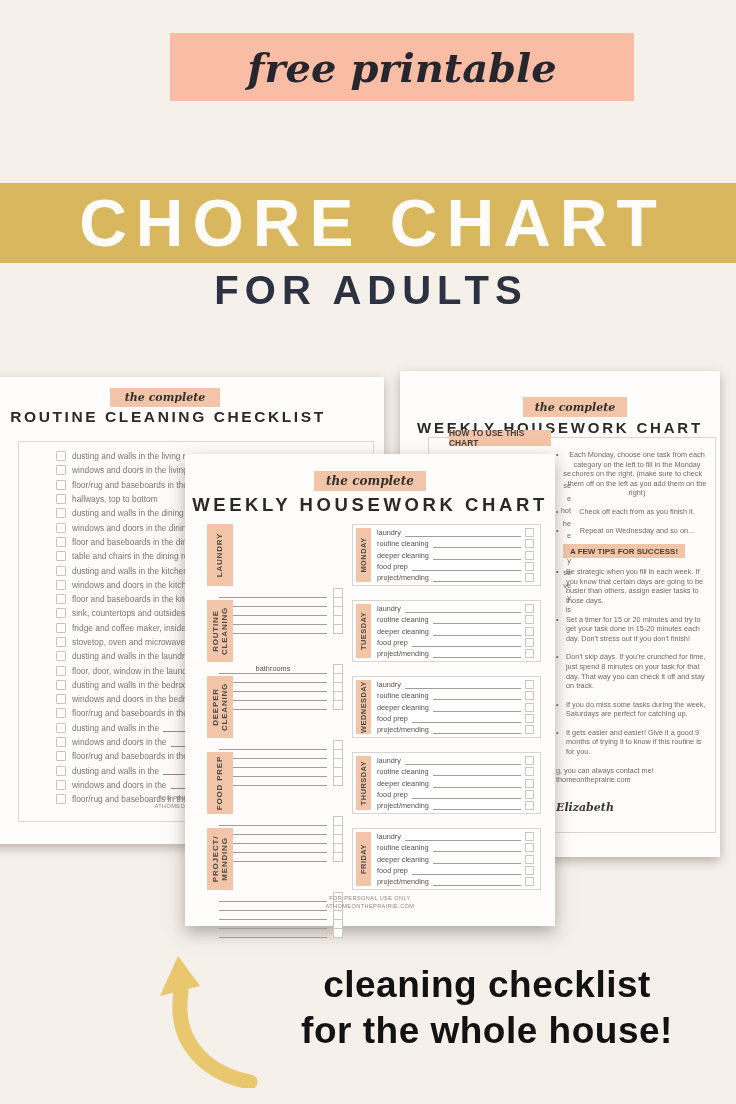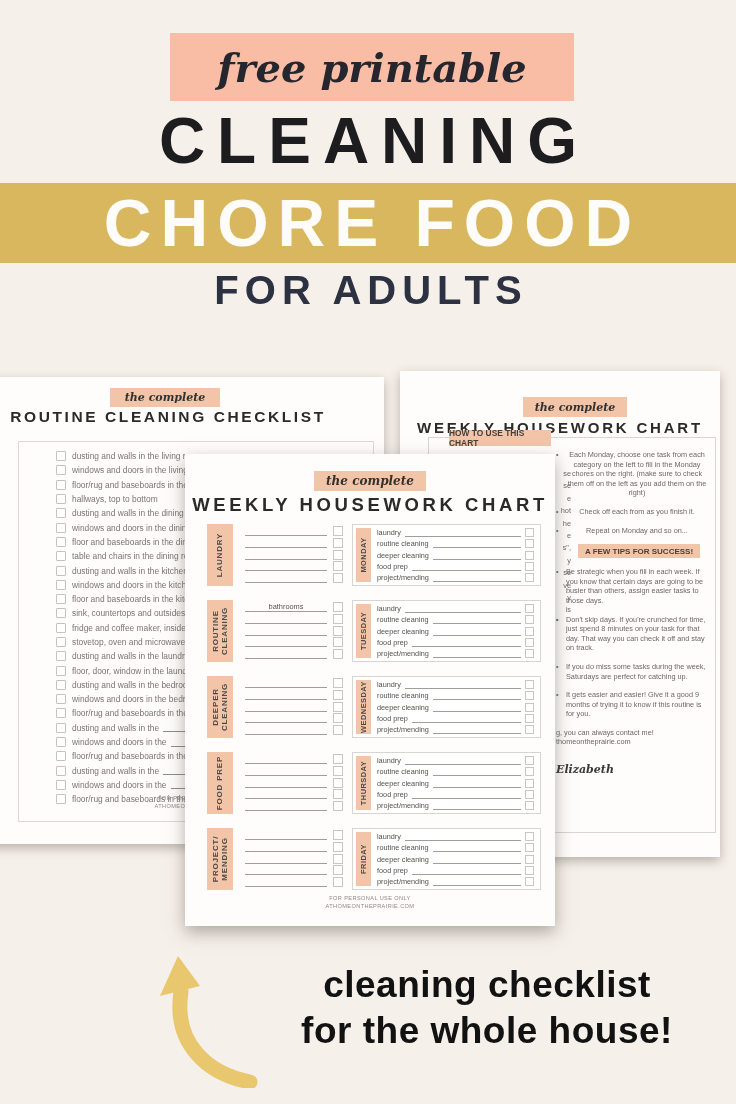--- a/index.html
+++ b/index.html
@@ -1,20 +1,20 @@
 <!DOCTYPE html>
 <html style="--background: #f6f0ea; --pink: #f9bca4; --gold: #d8b75f; --peach: #f2c5a9; --arrow: #e8c76e; --ink: #1d1d1f; --navy: #2d3242; --paper: #fffdfb;"><head>
 <meta charset="utf-8">
 <style>
   html,body{margin:0;padding:0;background:#e9e4de;}
   .canvas{position:relative;width:736px;height:1104px;overflow:hidden;
     background:var(--background,#f6f0ea);font-family:"Liberation Sans",sans-serif;}
 
   
-  .pink-banner{position:absolute;left:170px;top:33px;width:404px;height:68px;
+  .pink-banner{position:absolute;left:170px;top:33px;width:464px;height:68px;
     background:var(--pink,#f9bca4);display:flex;align-items:center;justify-content:center;}
   .script{font-family:"DejaVu Serif",serif;font-style:italic;font-weight:bold;color:#26262e;}
   .pink-banner .script{font-size:40px;}
   .main-title{position:absolute;left:0;top:104px;width:736px;text-align:center;
     font-size:64px;font-weight:800;letter-spacing:12px;text-indent:12px;color:var(--ink,#1d1d1f);}
   .gold-band{position:absolute;left:0;top:183px;width:736px;height:80px;
     background:var(--gold,#d8b75f);display:flex;align-items:center;justify-content:center;}
   .gold-band .t{font-size:66px;font-weight:800;letter-spacing:9px;text-indent:9px;color:#fdfcf8;}
   .subtitle{position:absolute;left:0;top:268px;width:736px;text-align:center;
     font-size:40px;font-weight:800;letter-spacing:6px;text-indent:6px;color:var(--navy,#2d3242);}
@@ -39,21 +39,21 @@
   .r-footer{position:absolute;left:35px;top:352px;width:290px;text-align:center;
     font-size:5.6px;line-height:8px;letter-spacing:.4px;color:#8b8784;}
 
   
   #weekly-page{left:185px;top:454px;width:370px;height:472px;z-index:5;
     box-shadow:0 6px 16px rgba(100,92,84,.5);}
   #weekly-page .badge{left:129px;top:17px;width:112px;height:20px;font-size:12px;}
   #weekly-page .paper-title{top:40px;font-size:18.5px;letter-spacing:3.6px;}
   .w-body{position:absolute;left:0;top:70px;width:370px;}
   .cat-col{position:absolute;left:22px;top:0;width:136px;display:flex;flex-direction:column;gap:14px;}
-  .cat-block{height:62px;display:flex;}
+  .cat-block{height:62px;display:flex;flex-direction:column;}
   .cat-label{position:relative;width:26px;height:62px;background:var(--peach,#f2c5a9);flex:0 0 auto;}
   .rot{position:absolute;left:50%;top:50%;transform:translate(-50%,-50%) rotate(-90deg);
     width:60px;text-align:center;font-size:8px;font-weight:700;letter-spacing:.8px;
     line-height:1.15;color:#4e4a46;}
   .cat-lines{flex:1;display:flex;flex-direction:column;justify-content:space-between;
     padding:3px 0 3px 12px;}
   .cat-line{display:flex;align-items:flex-end;height:9px;}
   .cat-fill{flex:1;border-bottom:1px solid #a19d99;font-size:7.4px;line-height:8px;
     text-align:center;color:#56524e;margin-right:6px;}
   .chk2{width:8px;height:8px;border:1px solid #c9c5c1;background:#fff;flex:0 0 auto;}
@@ -78,41 +78,40 @@
     border:1px solid #d9d5d1;box-sizing:border-box;}
   .peach-header{background:var(--peach,#f2c5a9);font-weight:700;color:#463f3a;
     display:flex;align-items:center;justify-content:center;}
   .howto-header{position:absolute;left:20px;top:-8px;width:102px;height:16px;font-size:8.4px;}
   .frag-col{position:absolute;left:8px;top:30px;width:134px;text-align:right;}
   .frag{font-size:7.4px;line-height:12.4px;color:#6e6a68;}
   .i-right{position:absolute;left:127px;top:12px;width:152px;}
   .bullet{position:relative;padding-left:10px;margin-bottom:9px;font-size:7.3px;line-height:9.6px;color:#6b6764;}
   .bullet .dot{position:absolute;left:0;top:0;}
   .bullet.center-b .btext{display:block;text-align:center;}
-  .tips-header{width:122px;height:14px;font-size:8px;margin:4px 0 9px 22px;}
+  .tips-header{width:122px;height:14px;font-size:8px;margin:4px 0 9px 7px;}
   .contact{margin-top:4px;font-size:7.3px;line-height:9.6px;color:#6b6764;}
   .signature{font-family:"DejaVu Serif",serif;font-style:italic;font-weight:bold;
     font-size:11px;color:#3a3835;margin-top:16px;}
 
   
   .arrow-wrap{position:absolute;left:148px;top:950px;width:120px;height:138px;}
   .callout{position:absolute;left:252px;top:962px;width:470px;text-align:center;
     font-weight:800;font-size:37px;line-height:1.24;color:#121212;letter-spacing:.5px;}
 </style>
 </head>
 <body>
 
 <div class="canvas">
 
   <div class="pink-banner">
     <span class="script">free printable</span>
   </div>
-  <div class="main-title">CLEANING</div>
   <div class="gold-band">
-    <span class="t">CHORE FOOD</span>
+    <span class="t">CHORE CHART</span>
   </div>
   <div class="subtitle">FOR ADULTS</div>
 
   <section id="routine-page" class="paper">
     <div class="badge">
       <span class="script">the complete</span>
     </div>
     <h2 class="paper-title">ROUTINE CLEANING CHECKLIST</h2>
     <div class="r-box">
       <div id="routine-list">
@@ -275,31 +274,32 @@
             <div class="bullet center-b">
     <span class="dot">•</span>
     <span class="btext">Each Monday, choose one task from each category on the left to fill in the Monday chores on the right. (make sure to check them off on the left as you add them on the right)</span>
   </div>
             <div class="bullet center-b">
     <span class="dot">•</span>
     <span class="btext">Check off each from as you finish it.</span>
   </div>
             <div class="bullet center-b">
     <span class="dot">•</span>
-    <span class="btext">Repeat on Monday and so on...</span>
+    <span class="btext">Repeat on Wednesday and so on...</span>
   </div>
           </div>
         <div class="peach-header tips-header">A FEW TIPS FOR SUCCESS!</div>
         <div id="tips-bullets">
             <div class="bullet left-b">
     <span class="dot">•</span>
     <span class="btext">Be strategic when you fill in each week. If you know that certain days are going to be busier than  others, assign easier tasks to those days.</span>
   </div>
             <div class="bullet left-b">
     <span class="dot">•</span>
+    <span class="btext">Set a timer for 15 or 20 minutes and try to get your task done in 15-20 minutes each day. Don't stress out if you don't finish!</span>
   </div>
             <div class="bullet left-b">
     <span class="dot">•</span>
     <span class="btext">Don't skip days. If you're crunched for time, just spend 8 minutes on your task for that day. That way you can check it off and stay on track.</span>
   </div>
             <div class="bullet left-b">
     <span class="dot">•</span>
     <span class="btext">If you do miss some tasks during the week, Saturdays are perfect for catching up.</span>
   </div>
             <div class="bullet left-b">

